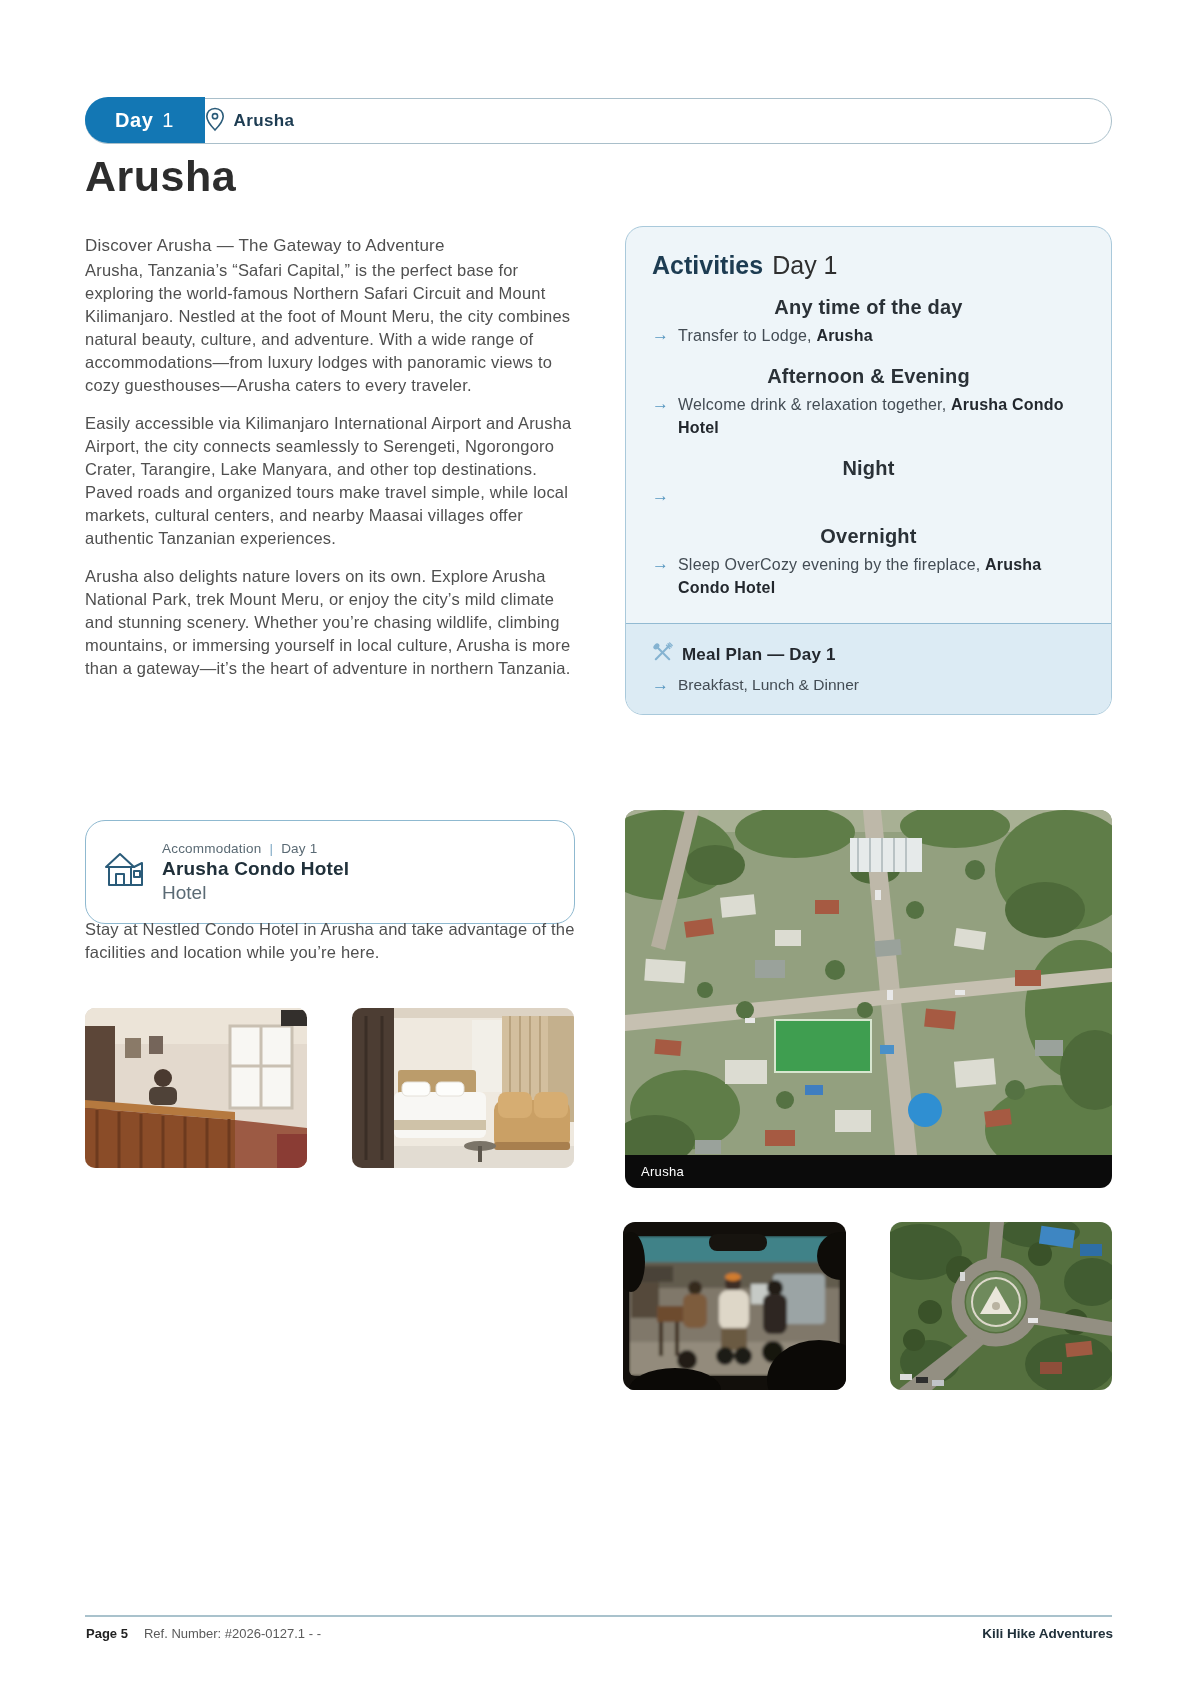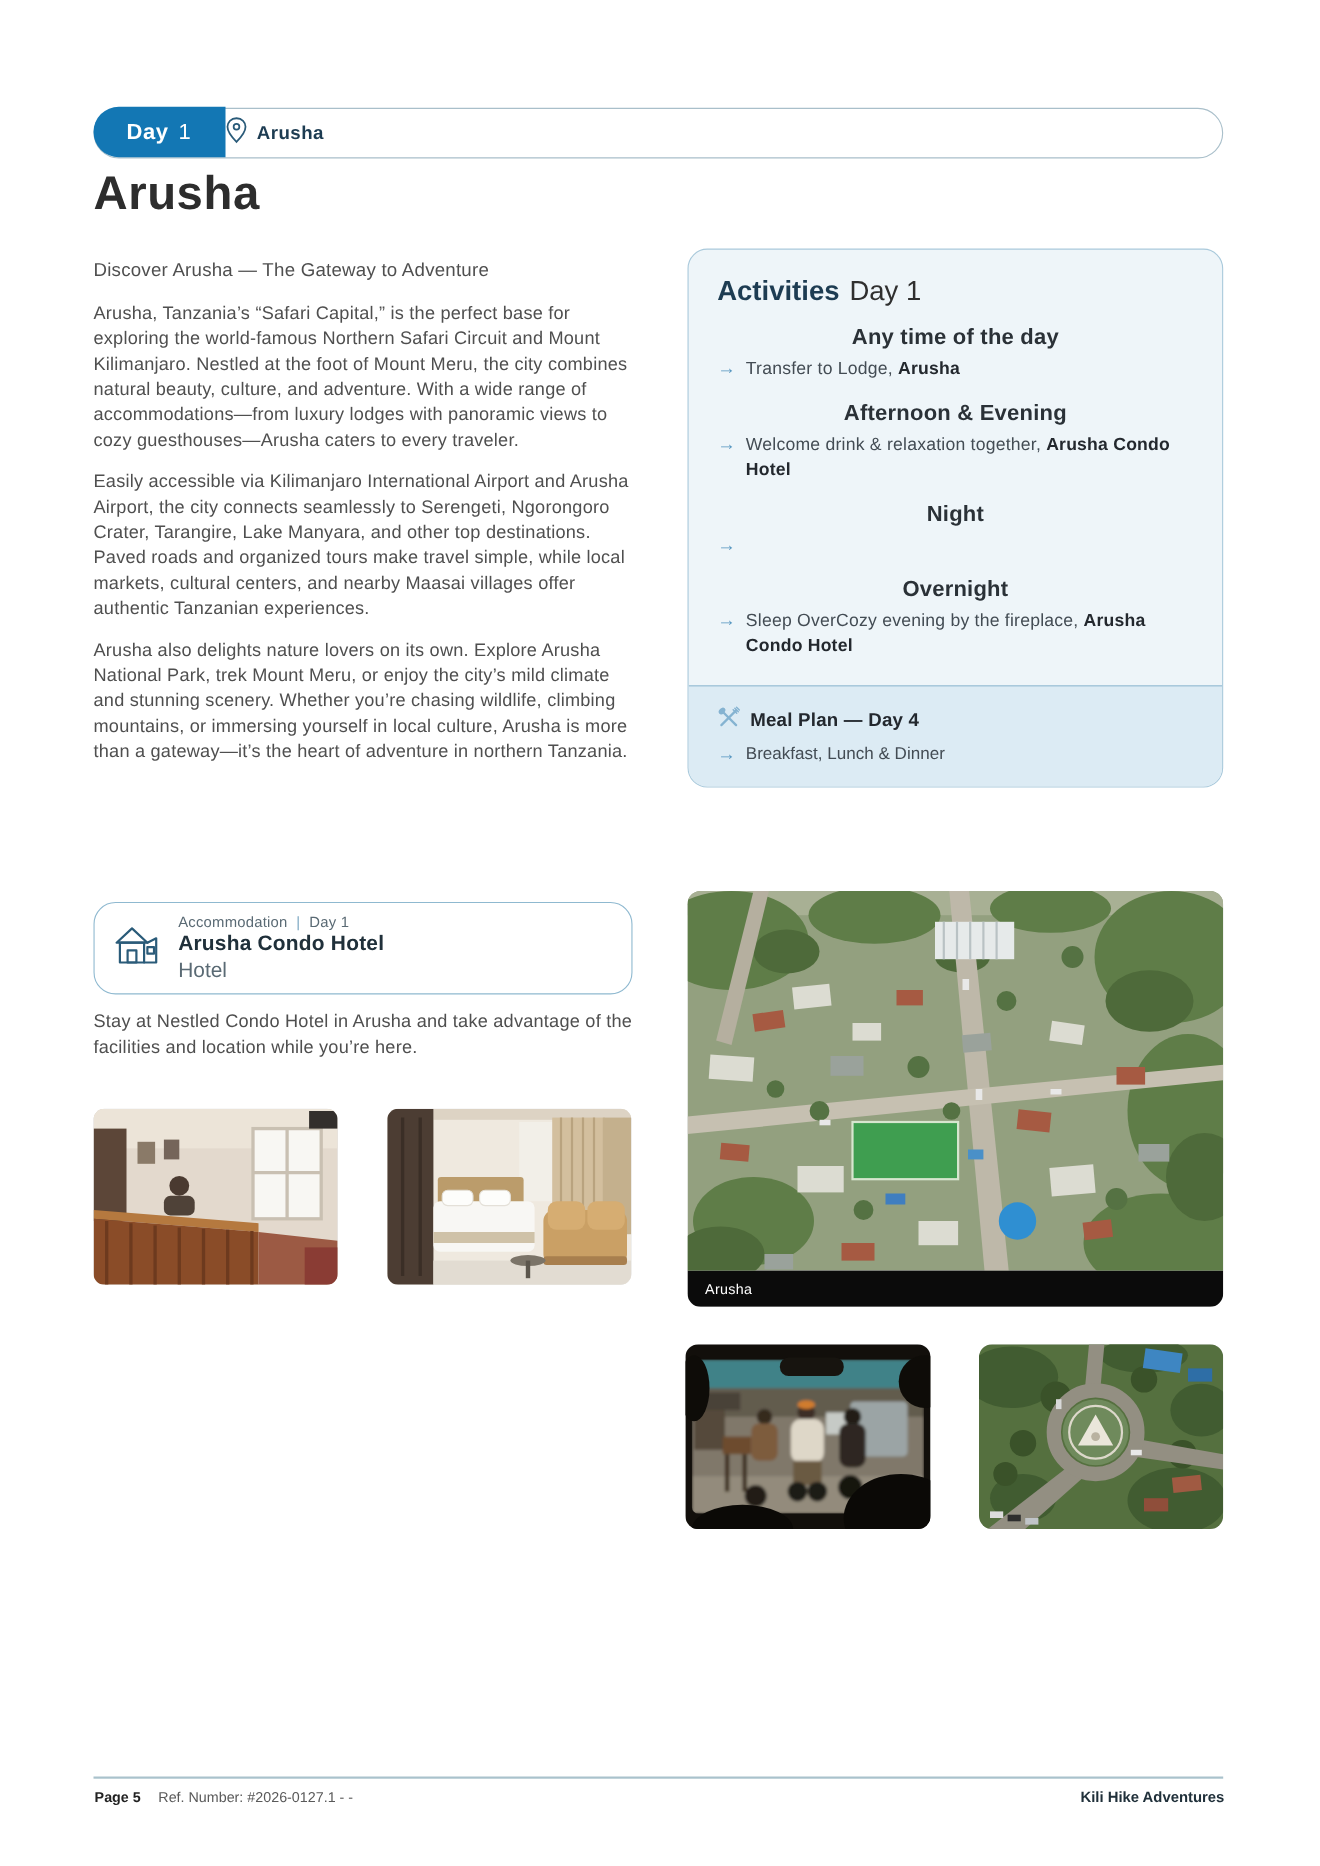--- a/index.html
+++ b/index.html
@@ -17,21 +17,21 @@
   .day-badge .lbl { font-weight:700; margin-right:9px; }
   .pill-loc { display:flex; align-items:center; gap:9px; padding-right:22px; }
   .pill-loc .loc-name { font-weight:700; font-size:17px; color:#1d3c52; letter-spacing:.4px; }
 
   
   .doc-title { position:absolute; left:85px; top:152px; font-size:43px; font-weight:700;
                color:#2d2d2d; letter-spacing:.5px; }
 
   
   .left-col { position:absolute; left:85px; top:236px; width:494px; }
-  .tagline { font-size:17px; color:#4f4f4f; margin-bottom:18px; letter-spacing:.2px; }
+  .tagline { font-size:17px; color:#4f4f4f; margin-bottom:3px; letter-spacing:.2px; }
   .para { font-size:16.5px; line-height:23px; color:#4f4f4f; margin-bottom:15px; letter-spacing:.2px; }
 
   
   .panel { position:absolute; left:625px; top:226px; width:487px; background:#eef5f9;
            border:1px solid #a9c9db; border-radius:18px; overflow:hidden; }
   .panel-body { padding:24px 26px 6px 26px; }
   .panel-title { font-size:25px; color:#2f2f2f; margin-bottom:16px; }
   .panel-title .tb { font-weight:700; color:#1d3c52; }
   .panel-title .tr { margin-left:9px; font-weight:400; }
   .sec { margin-bottom:18px; }
@@ -40,21 +40,21 @@
   .arrow { flex:0 0 26px; color:#5796c0; font-size:17px; line-height:22px; }
   .act-text { font-size:16px; line-height:23px; color:#434c54; letter-spacing:.2px; }
   .act-text strong { color:#23282e; }
   .meal { background:#dcebf4; border-top:1px solid #92bad2; padding:18px 26px 18px 26px; }
   .meal-head { display:flex; align-items:center; gap:9px; }
   .meal-title { font-size:17px; font-weight:700; color:#23282e; letter-spacing:.2px; }
   .meal-item { display:flex; align-items:flex-start; margin-top:7px; }
   .meal-item .mtext { font-size:15.5px; color:#434c54; line-height:22px; }
 
   
-  .acc-card { position:absolute; left:85px; top:820px; width:490px; height:84px;
+  .acc-card { position:absolute; left:85px; top:820px; width:490px; height:104px;
               border:1.5px solid #8fb9d0; border-radius:20px; background:#fff;
               display:flex; align-items:center; padding-left:16px; gap:14px; }
   .acc-label { font-size:13.5px; color:#5a6a74; letter-spacing:.2px; }
   .acc-label .sep { color:#7fa9c4; margin:0 8px; }
   .acc-name { font-size:19px; font-weight:700; color:#20303a; margin:2px 0 2px 0; letter-spacing:.2px; }
   .acc-type { font-size:19px; color:#5a6a74; }
 
   .stay { position:absolute; left:85px; top:918px; width:494px; font-size:16.5px;
           line-height:23px; color:#4f4f4f; letter-spacing:.2px; }
 
@@ -154,21 +154,21 @@
               <line x1="18" y1="4" x2="4" y2="18"></line>
             </g>
             <ellipse cx="4.6" cy="4.6" rx="2.6" ry="3.6" transform="rotate(45 4.6 4.6)" fill="#85b3d1"></ellipse>
             <g stroke="#85b3d1" stroke-width="1.4" stroke-linecap="round">
               <line x1="15.2" y1="3.4" x2="18.6" y2="6.8"></line>
               <line x1="16.8" y1="1.9" x2="20.1" y2="5.2"></line>
               <line x1="18.4" y1="0.9" x2="21.1" y2="3.6"></line>
             </g>
           </svg>
         </span>
-        <span class="meal-title">Meal Plan — Day 4</span>
+        <span class="meal-title">Meal Plan — Day 1</span>
       </div>
       <div class="meal-item">
         <span class="arrow">→</span>
         <span class="mtext">Breakfast, Lunch &amp; Dinner</span>
       </div>
     </div>
   </div>
 
   <div class="acc-card">
     <span>

